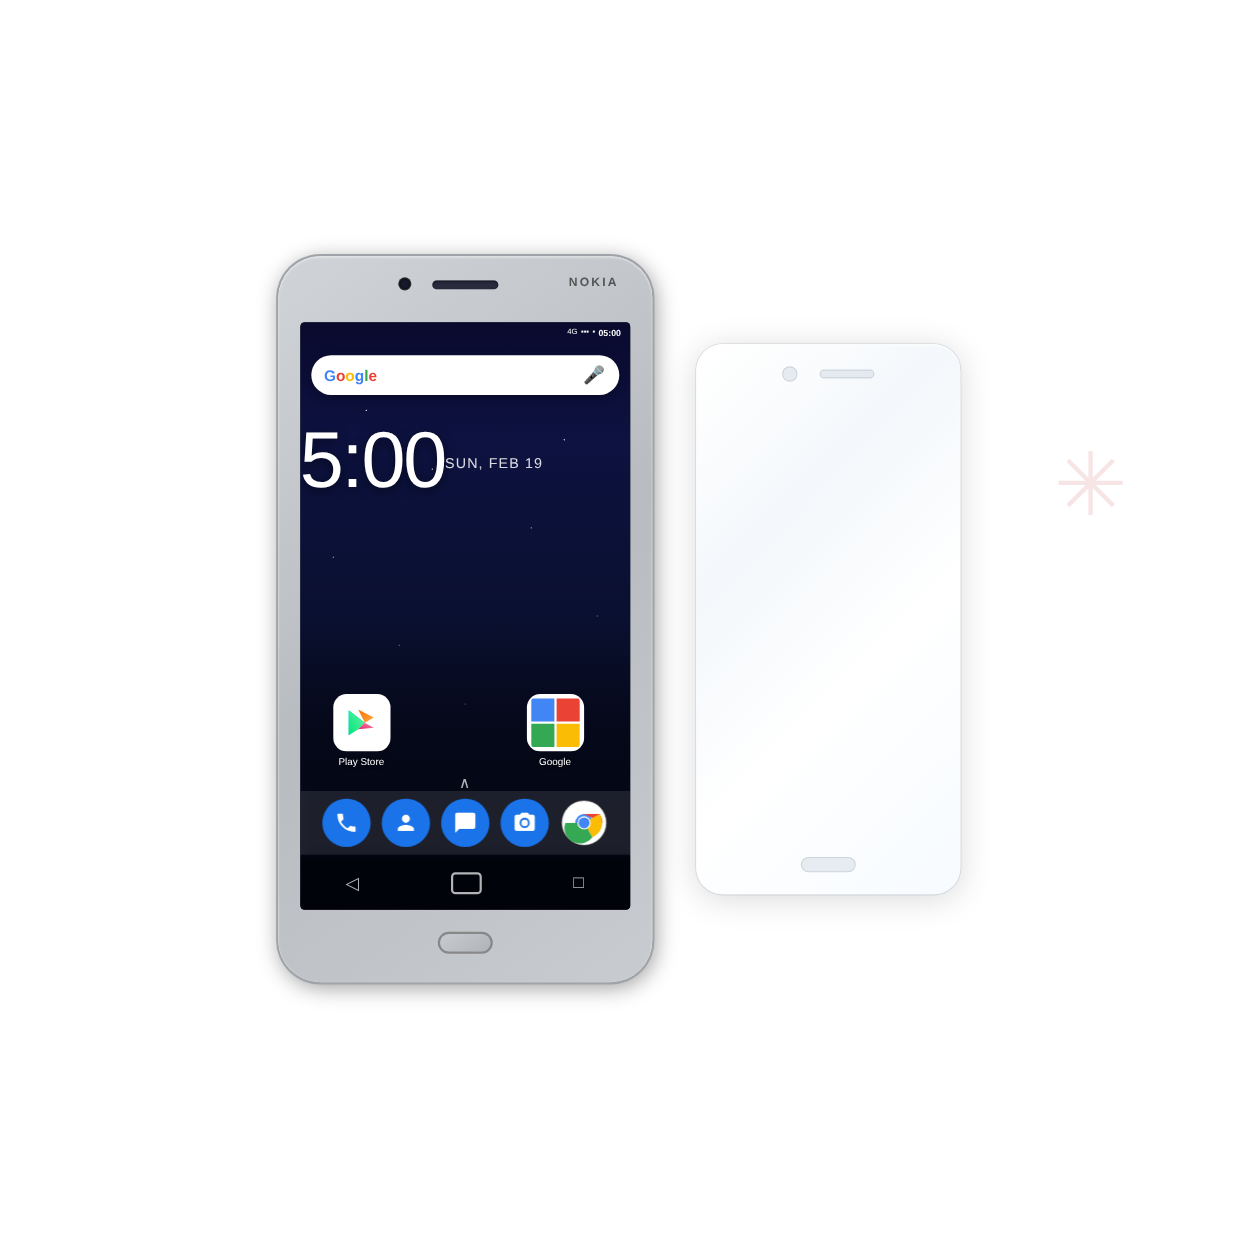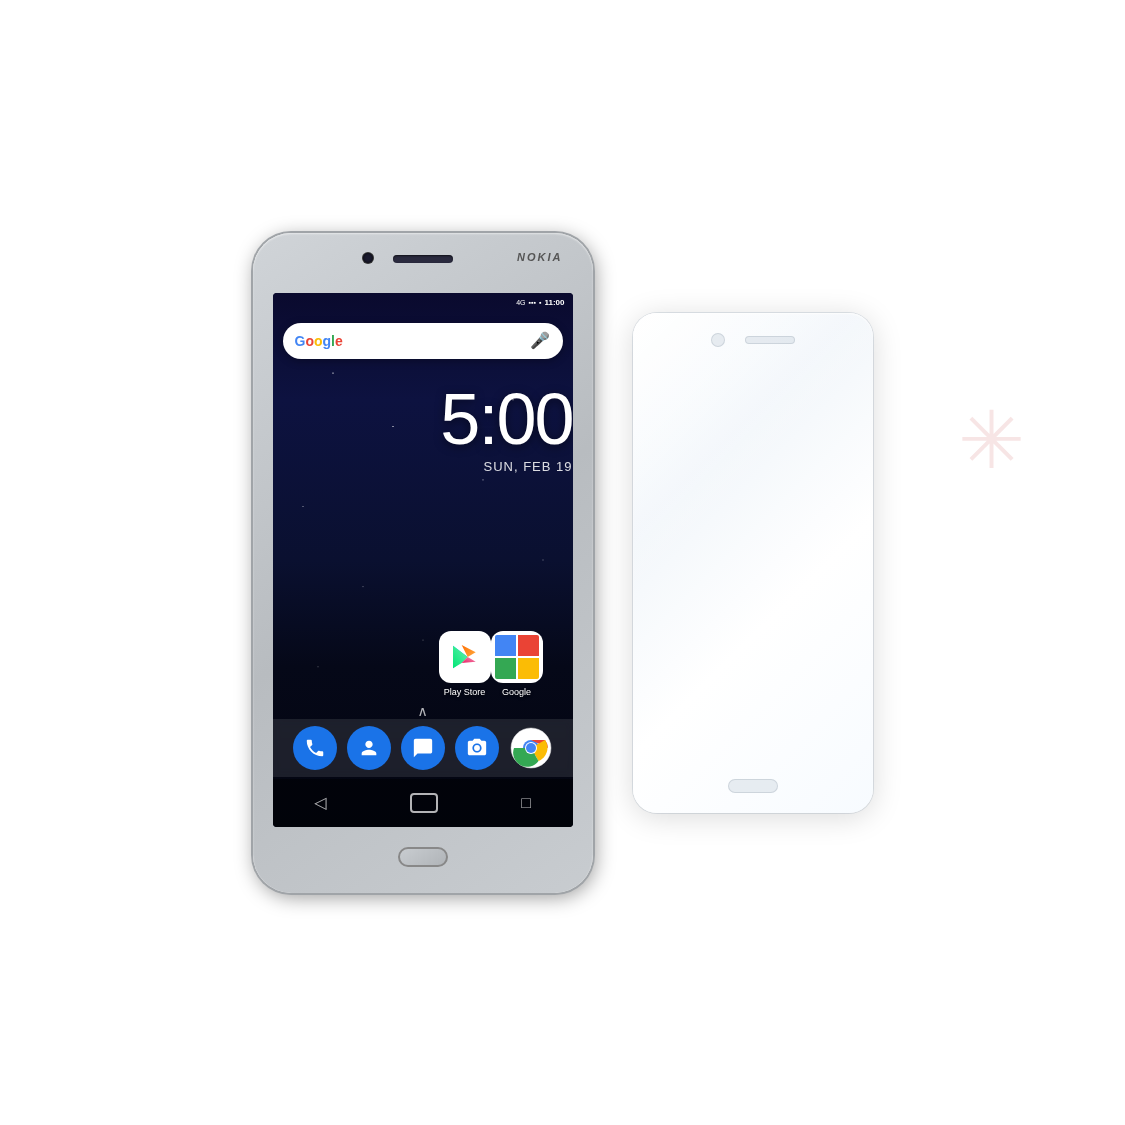--- a/index.html
+++ b/index.html
@@ -101,21 +101,20 @@
     }
 
     .phone-brand {
       position: absolute;
       right: 30px;
       top: 18px;
       font-size: 11px;
       font-weight: bold;
       color: #555;
       letter-spacing: 2px;
-      font-style: italic;
     }
 
     
     .phone-screen {
       width: 300px;
       height: 534px;
       background: #0a0a1e;
       border-radius: 4px;
       overflow: hidden;
       position: relative;
@@ -216,22 +215,22 @@
       color: #4285f4;
     }
 
     
     .clock-display {
       position: absolute;
       top: 90px;
       left: 0;
       right: 0;
       display: flex;
-      flex-direction: column;
-      align-items: flex-end;
+      flex-direction: row;
+      align-items: center;
       z-index: 5;
     }
 
     .clock-time {
       font-size: 72px;
       font-weight: 300;
       color: white;
       letter-spacing: -2px;
       line-height: 1;
       text-shadow: 0 2px 10px rgba(0,0,0,0.5);
@@ -243,23 +242,23 @@
       margin-top: 4px;
       font-weight: 400;
       letter-spacing: 1px;
     }
 
     
     .home-apps {
       position: absolute;
       bottom: 130px;
       left: 0;
-      right: 0;
-      display: flex;
-      justify-content: flex-end;
+      right: 12px;
+      display: flex;
+      justify-content: space-between;
       padding: 0 30px;
       z-index: 5;
     }
 
     .app-icon-wrapper {
       display: flex;
       flex-direction: column;
       align-items: center;
       gap: 4px;
     }
@@ -519,21 +518,21 @@
       </div>
 
       <div class="phone-screen">
         <div class="screen-bg">
 
           <div class="status-bar">
             <div class="status-icons">
               <span>4G</span>
               <span>▪▪▪</span>
               <span>▪</span>
-              <span class="status-time">11:00</span>
+              <span class="status-time">05:00</span>
             </div>
           </div>
 
           <div class="search-bar">
             <div class="google-logo">
               <span class="google-g">G</span><span class="google-o1">o</span><span class="google-o2">o</span><span class="google-g2">g</span><span class="google-l">l</span><span class="google-e">e</span>
             </div>
             <div class="mic-icon">🎤</div>
           </div>
 

